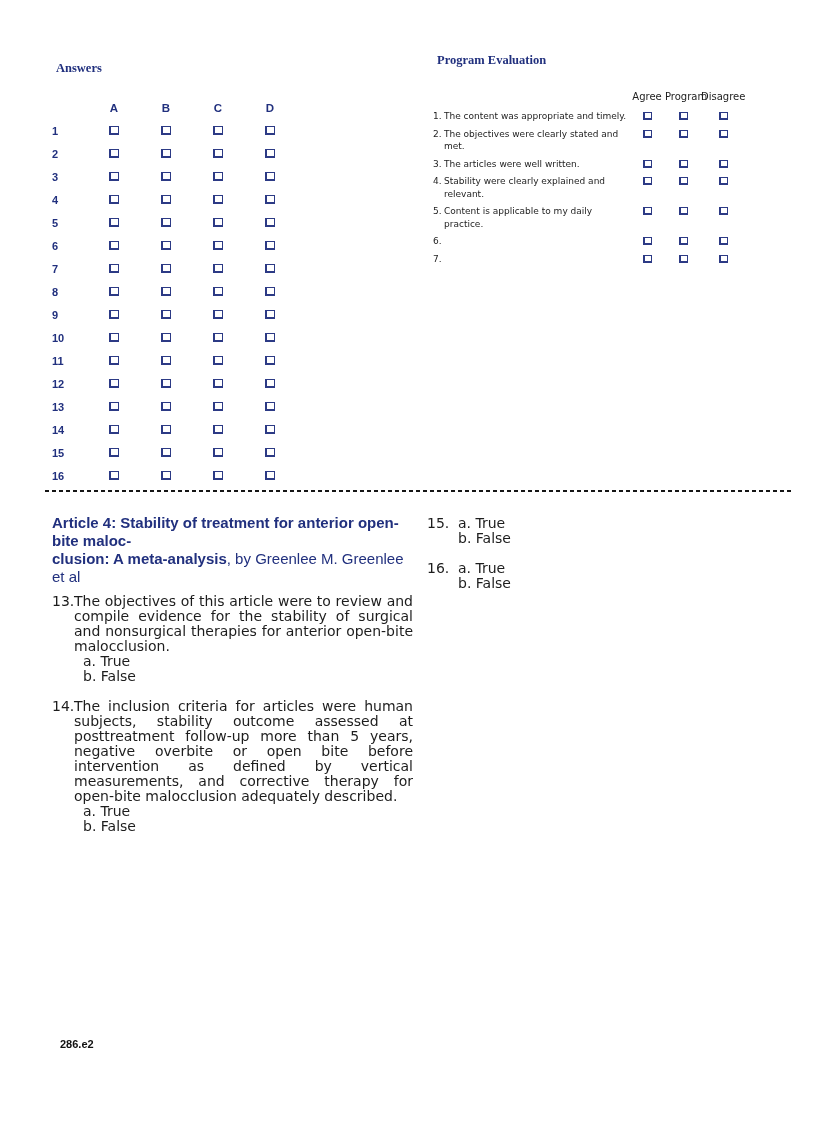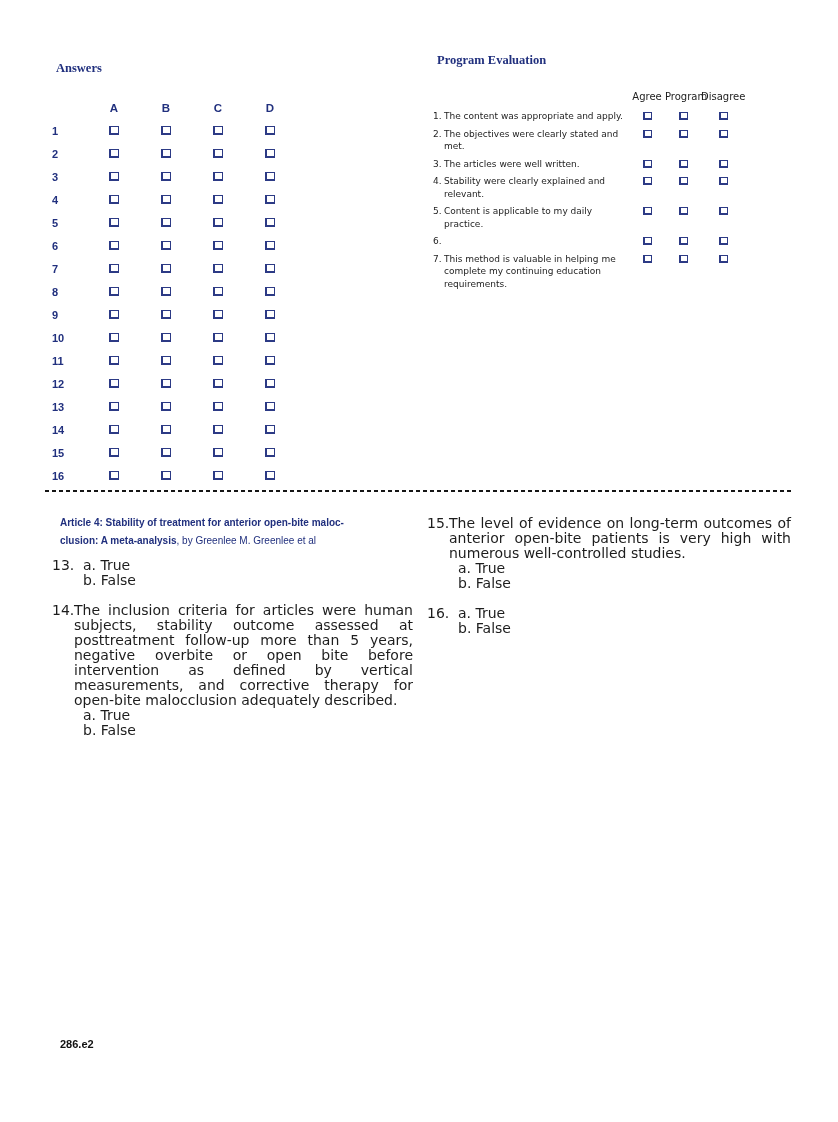--- a/index.html
+++ b/index.html
@@ -54,21 +54,21 @@
     position:absolute;left:45px;top:490px;width:748px;height:1.7px;
     background:repeating-linear-gradient(to right,#151515 0 4px,transparent 4px 7px);
   }
 
   
   .quiz{position:absolute;left:52px;top:514px;display:flex;gap:14px;}
   .col-left{width:361px;}
   .col-right{width:364px;padding-top:2px;}
   .article-title{
     font-family:"Liberation Sans",sans-serif;font-weight:bold;
-    font-size:10px;line-height:18px;color:var(--navy);margin:0 0 8px 8px;
+    font-size:15px;line-height:18px;color:var(--navy);margin:0 0 8px 0;
   }
   .article-title .byline{font-weight:normal;}
   .question{display:flex;margin-bottom:15px;font-size:14px;line-height:15px;color:var(--ink);}
   .q-num{flex:none;width:22px;}
   .q-body{flex:1;min-width:0;}
   .q-text{text-align:justify;}
   .q-option{padding-left:9px;}
 
   
   .footer{
@@ -175,21 +175,21 @@
 
   <section class="evaluation">
     <h2 class="sec-heading">Program Evaluation</h2>
     <div class="eval-grid" id="eval-grid">
         <div class="eval-blank"></div>
         <div class="eval-head">Agree</div>
         <div class="eval-head">Program</div>
         <div class="eval-head">Disagree</div>
         <div class="eval-text">
           <span class="eval-num">1.</span>
-          <span class="eval-body">The content was appropriate and apply.</span>
+          <span class="eval-body">The content was appropriate and timely.</span>
         </div>
         <div class="cb-cell eval-cb-cell"><span class="cb cb-sm"></span></div>
         <div class="cb-cell eval-cb-cell"><span class="cb cb-sm"></span></div>
         <div class="cb-cell eval-cb-cell"><span class="cb cb-sm"></span></div>
         <div class="eval-text">
           <span class="eval-num">2.</span>
           <span class="eval-body">The objectives were clearly stated and met.</span>
         </div>
         <div class="cb-cell eval-cb-cell"><span class="cb cb-sm"></span></div>
         <div class="cb-cell eval-cb-cell"><span class="cb cb-sm"></span></div>
@@ -216,61 +216,58 @@
         <div class="cb-cell eval-cb-cell"><span class="cb cb-sm"></span></div>
         <div class="cb-cell eval-cb-cell"><span class="cb cb-sm"></span></div>
         <div class="eval-text">
           <span class="eval-num">6.</span>
         </div>
         <div class="cb-cell eval-cb-cell"><span class="cb cb-sm"></span></div>
         <div class="cb-cell eval-cb-cell"><span class="cb cb-sm"></span></div>
         <div class="cb-cell eval-cb-cell"><span class="cb cb-sm"></span></div>
         <div class="eval-text">
           <span class="eval-num">7.</span>
-          <span class="eval-body">This method is valuable in helping me
-complete my continuing education
-requirements.</span>
         </div>
         <div class="cb-cell eval-cb-cell"><span class="cb cb-sm"></span></div>
         <div class="cb-cell eval-cb-cell"><span class="cb cb-sm"></span></div>
         <div class="cb-cell eval-cb-cell"><span class="cb cb-sm"></span></div>
       </div>
   </section>
 
   <div class="divider"></div>
 
   <section class="quiz">
     <div class="col-left">
       <h3 class="article-title">
         <span>Article 4: Stability of treatment for anterior open-bite maloc-</span><br>
         <span>clusion: A meta-analysis</span><span class="byline">, by Greenlee M. Greenlee et al</span>
       </h3>
       <div id="questions-left">
           <div class="question">
             <span class="q-num">13.</span>
             <div class="q-body">
+              <div class="q-text">The objectives of this article were to review and compile evidence for the stability of surgical and nonsurgical therapies for anterior open-bite malocclusion.</div>
               <div class="q-option">a.  True</div>
               <div class="q-option">b.  False</div>
             </div>
           </div>
           <div class="question">
             <span class="q-num">14.</span>
             <div class="q-body">
               <div class="q-text">The inclusion criteria for articles were human subjects, stability outcome assessed at posttreatment follow-up more than 5 years, negative overbite or open bite before intervention as defined by vertical measurements, and corrective therapy for open-bite malocclusion adequately described.</div>
               <div class="q-option">a.  True</div>
               <div class="q-option">b.  False</div>
             </div>
           </div>
         </div>
     </div>
     <div class="col-right" id="questions-right">
         <div class="question">
           <span class="q-num">15.</span>
           <div class="q-body">
-            <div class="q-text">The level of evidence on long-term outcomes of anterior open-bite patients is very high with numerous well-controlled studies.</div>
             <div class="q-option">a.  True</div>
             <div class="q-option">b.  False</div>
           </div>
         </div>
         <div class="question">
           <span class="q-num">16.</span>
           <div class="q-body">
             <div class="q-option">a.  True</div>
             <div class="q-option">b.  False</div>
           </div>

